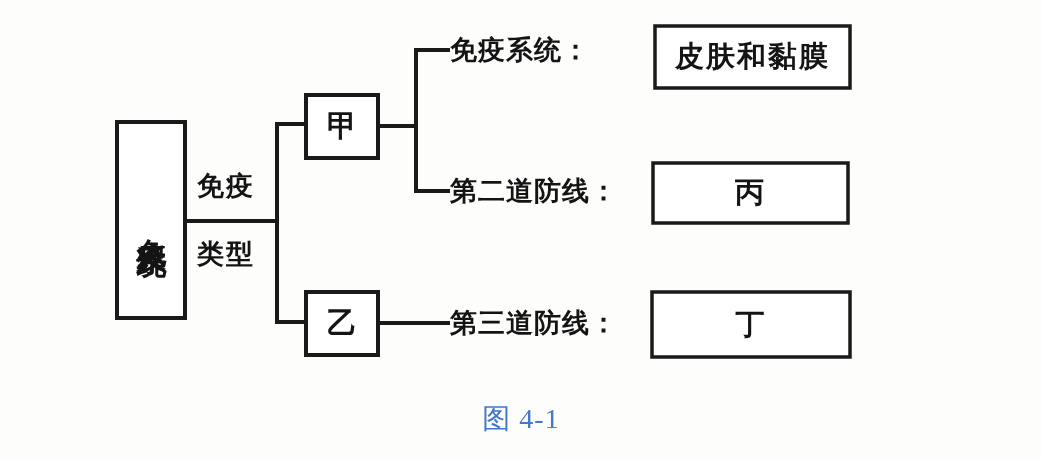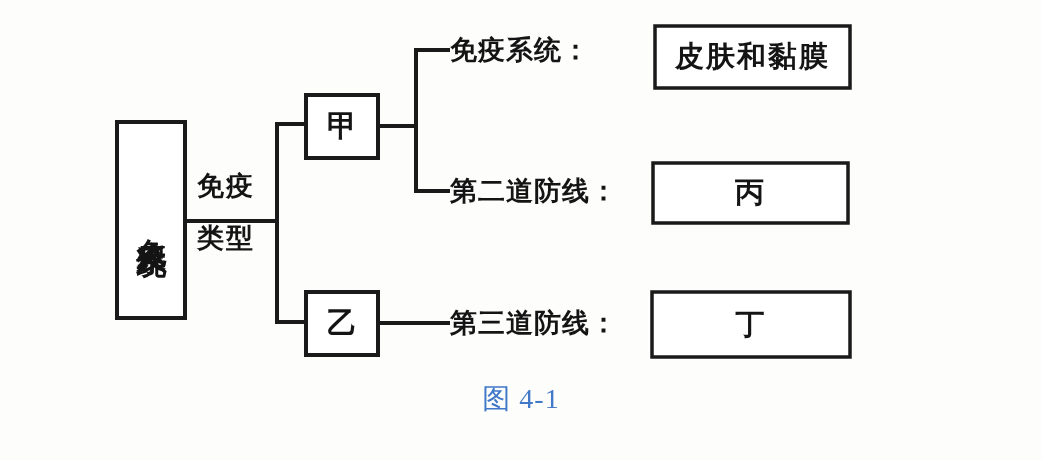--- a/index.html
+++ b/index.html
@@ -87,21 +87,21 @@
     align-items: center;
     justify-content: center;
     font-size: 29px;
     font-weight: 700;
     color: #141414;
     letter-spacing: 2px;
   }
   .caption {
     position: absolute;
     left: 0;
-    top: 380px;
+    top: 400px;
     width: 1042px;
     text-align: center;
     font-size: 28px;
     color: #4278c8;
     font-family: "Liberation Serif", "DejaVu Serif", serif;
     letter-spacing: 1px;
   }
 </style>
 </head>
 <body>
@@ -137,21 +137,21 @@
     <rect class="box-rect" x="655" y="26" width="195" height="62" stroke-width="3.5"></rect>
 
     <rect class="box-rect" x="653" y="163" width="195" height="60" stroke-width="3.5"></rect>
 
     <rect class="box-rect" x="652" y="292" width="198" height="65" stroke-width="3.5"></rect>
   </svg>
 
   <div class="vtext">免疫系统</div>
 
   <div class="lbl branch-label" style="left:197px; top:172px;">免疫</div>
-  <div class="lbl branch-label" style="left:197px; top:224px;">类型</div>
+  <div class="lbl branch-label" style="left:197px; top:240px;">类型</div>
 
   <div class="node-char" style="left:306px; top:95px; width:72px; height:63px;">甲</div>
   <div class="node-char" style="left:306px; top:292px; width:72px; height:63px;">乙</div>
 
   <div class="lbl line-label" style="left:450px; top:36px;">免疫系统：</div>
   <div class="lbl line-label" style="left:450px; top:309px;">第三道防线：</div>
   <div class="lbl line-label" style="left:450px; top:177px;">第二道防线：</div>
 
   <div class="result-text" style="left:655px; top:26px; width:195px; height:62px;">皮肤和黏膜</div>
   <div class="result-text" style="left:653px; top:163px; width:195px; height:60px;">丙</div>

